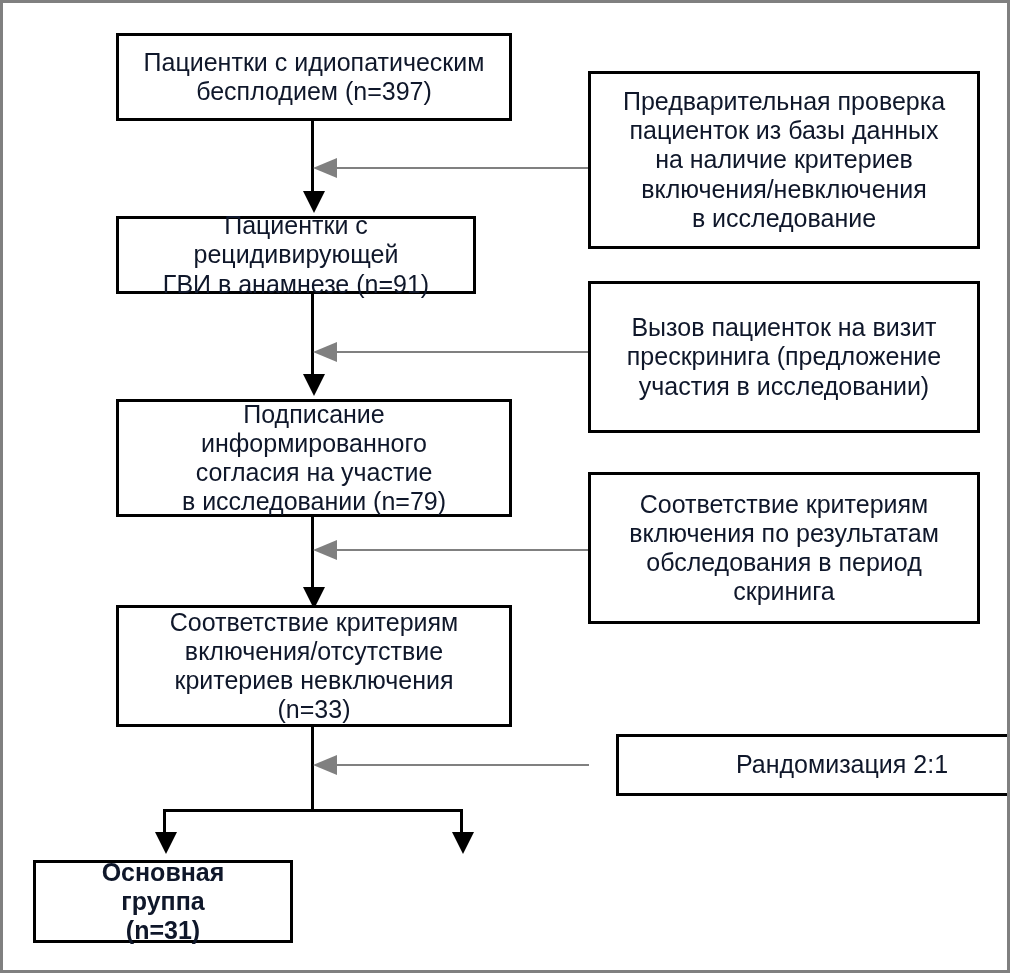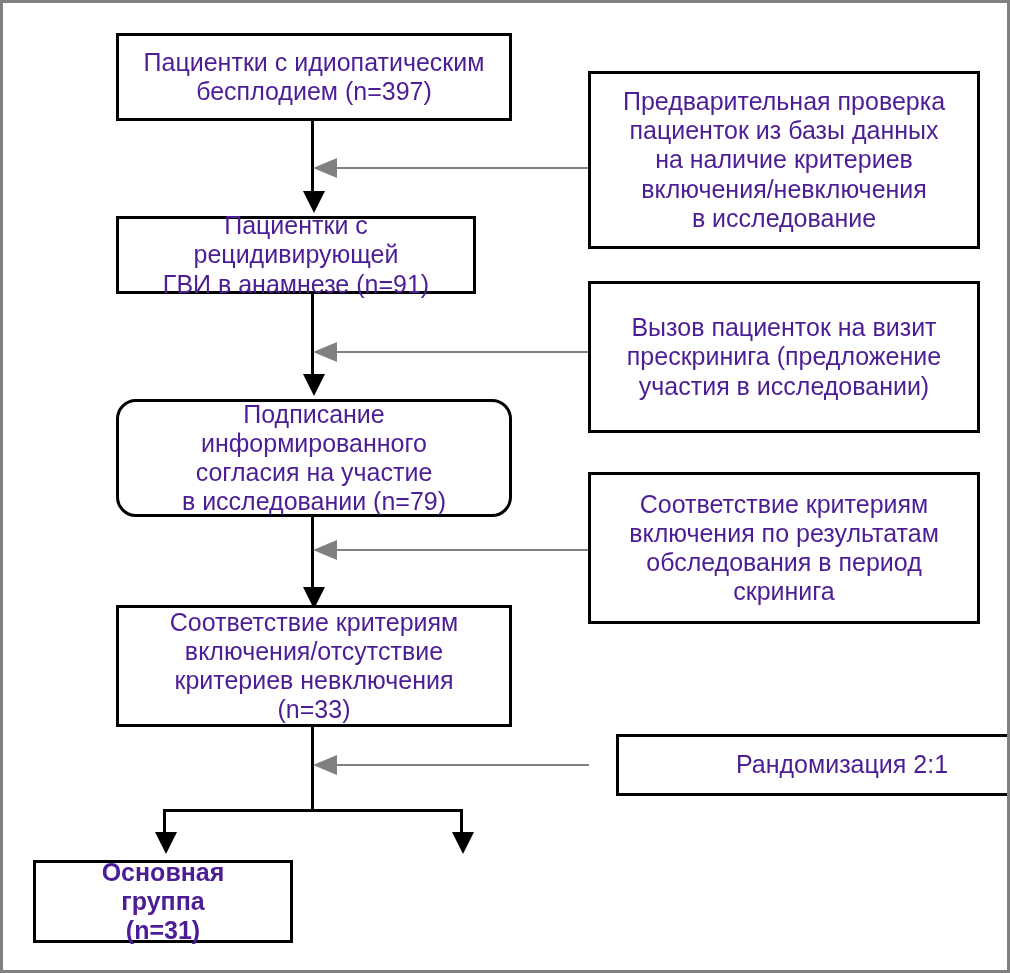--- a/index.html
+++ b/index.html
@@ -19,21 +19,21 @@
   }
   .node {
     position: absolute;
     box-sizing: border-box;
     background: #ffffff;
     border: 3px solid #000000;
     display: flex;
     align-items: center;
     justify-content: center;
     text-align: center;
-    color: #4c1d95;
+    color: #0f172a;
     line-height: 1.17;
     white-space: pre-line;
     padding: 2px 22px;
   }
   .node.main    { font-size: 25px; font-weight: 400; }
   .node.note    { font-size: 25px; font-weight: 400; }
   .node.group   { font-size: 25px; font-weight: 700; }
 
   
   .vline {
@@ -106,21 +106,21 @@
 
   <div class="gline" style="left:316px; top:761px; width:270px;"></div>
   <div class="arrow-left" style="left:310px; top:752px;"></div>
 
   <div class="node main" style="left:113px; top:30px;  width:396px; height:88px;">Пациентки с идиопатическим
 бесплодием (n=397)</div>
 
   <div class="node main" style="left:113px; top:213px; width:360px; height:78px;">Пациентки с рецидивирующей
 ГВИ в анамнезе (n=91)</div>
 
-  <div class="node main" style="left:113px; top:396px; width:396px; height:118px;border-radius:20px;">Подписание информированного
+  <div class="node main" style="left:113px; top:396px; width:396px; height:118px;">Подписание информированного
 согласия на участие
 в исследовании (n=79)</div>
 
   <div class="node main" style="left:113px; top:602px; width:396px; height:122px;">Соответствие критериям
 включения/отсутствие
 критериев невключения (n=33)</div>
 
   <div class="node note" style="left:585px; top:278px; width:392px; height:152px;">Вызов пациенток на визит
 прескринига (предложение
 участия в исследовании)</div>

